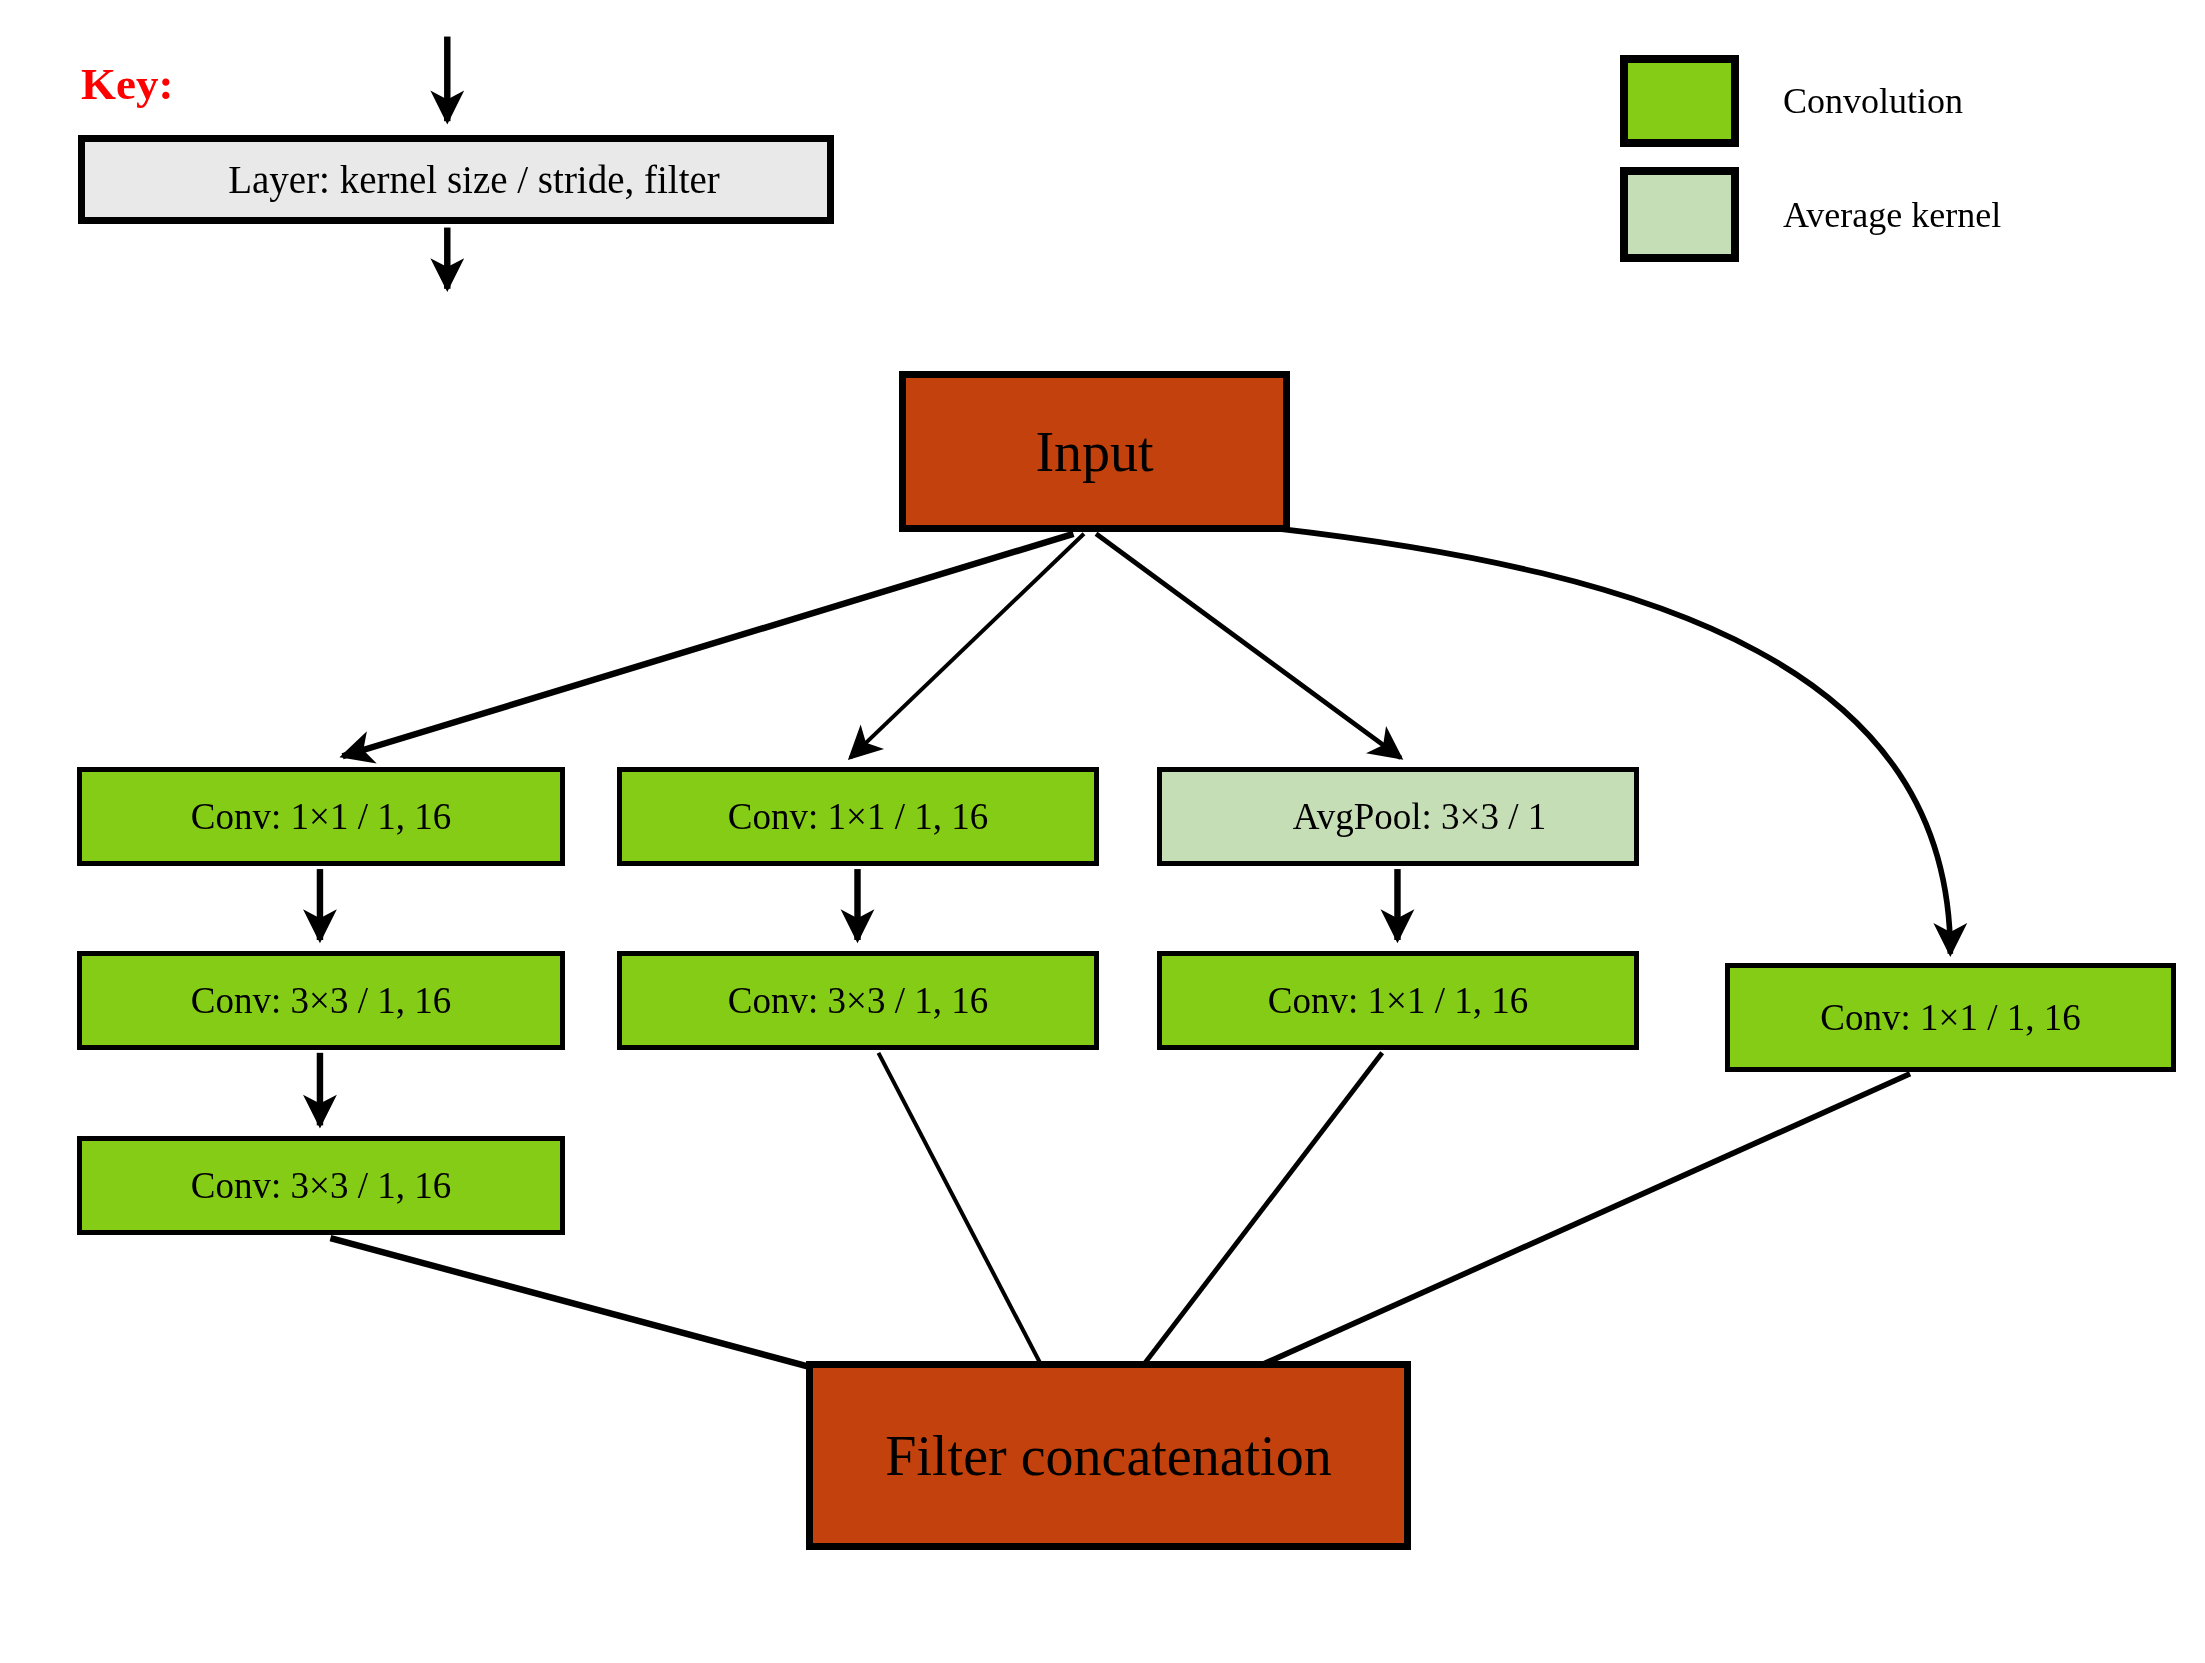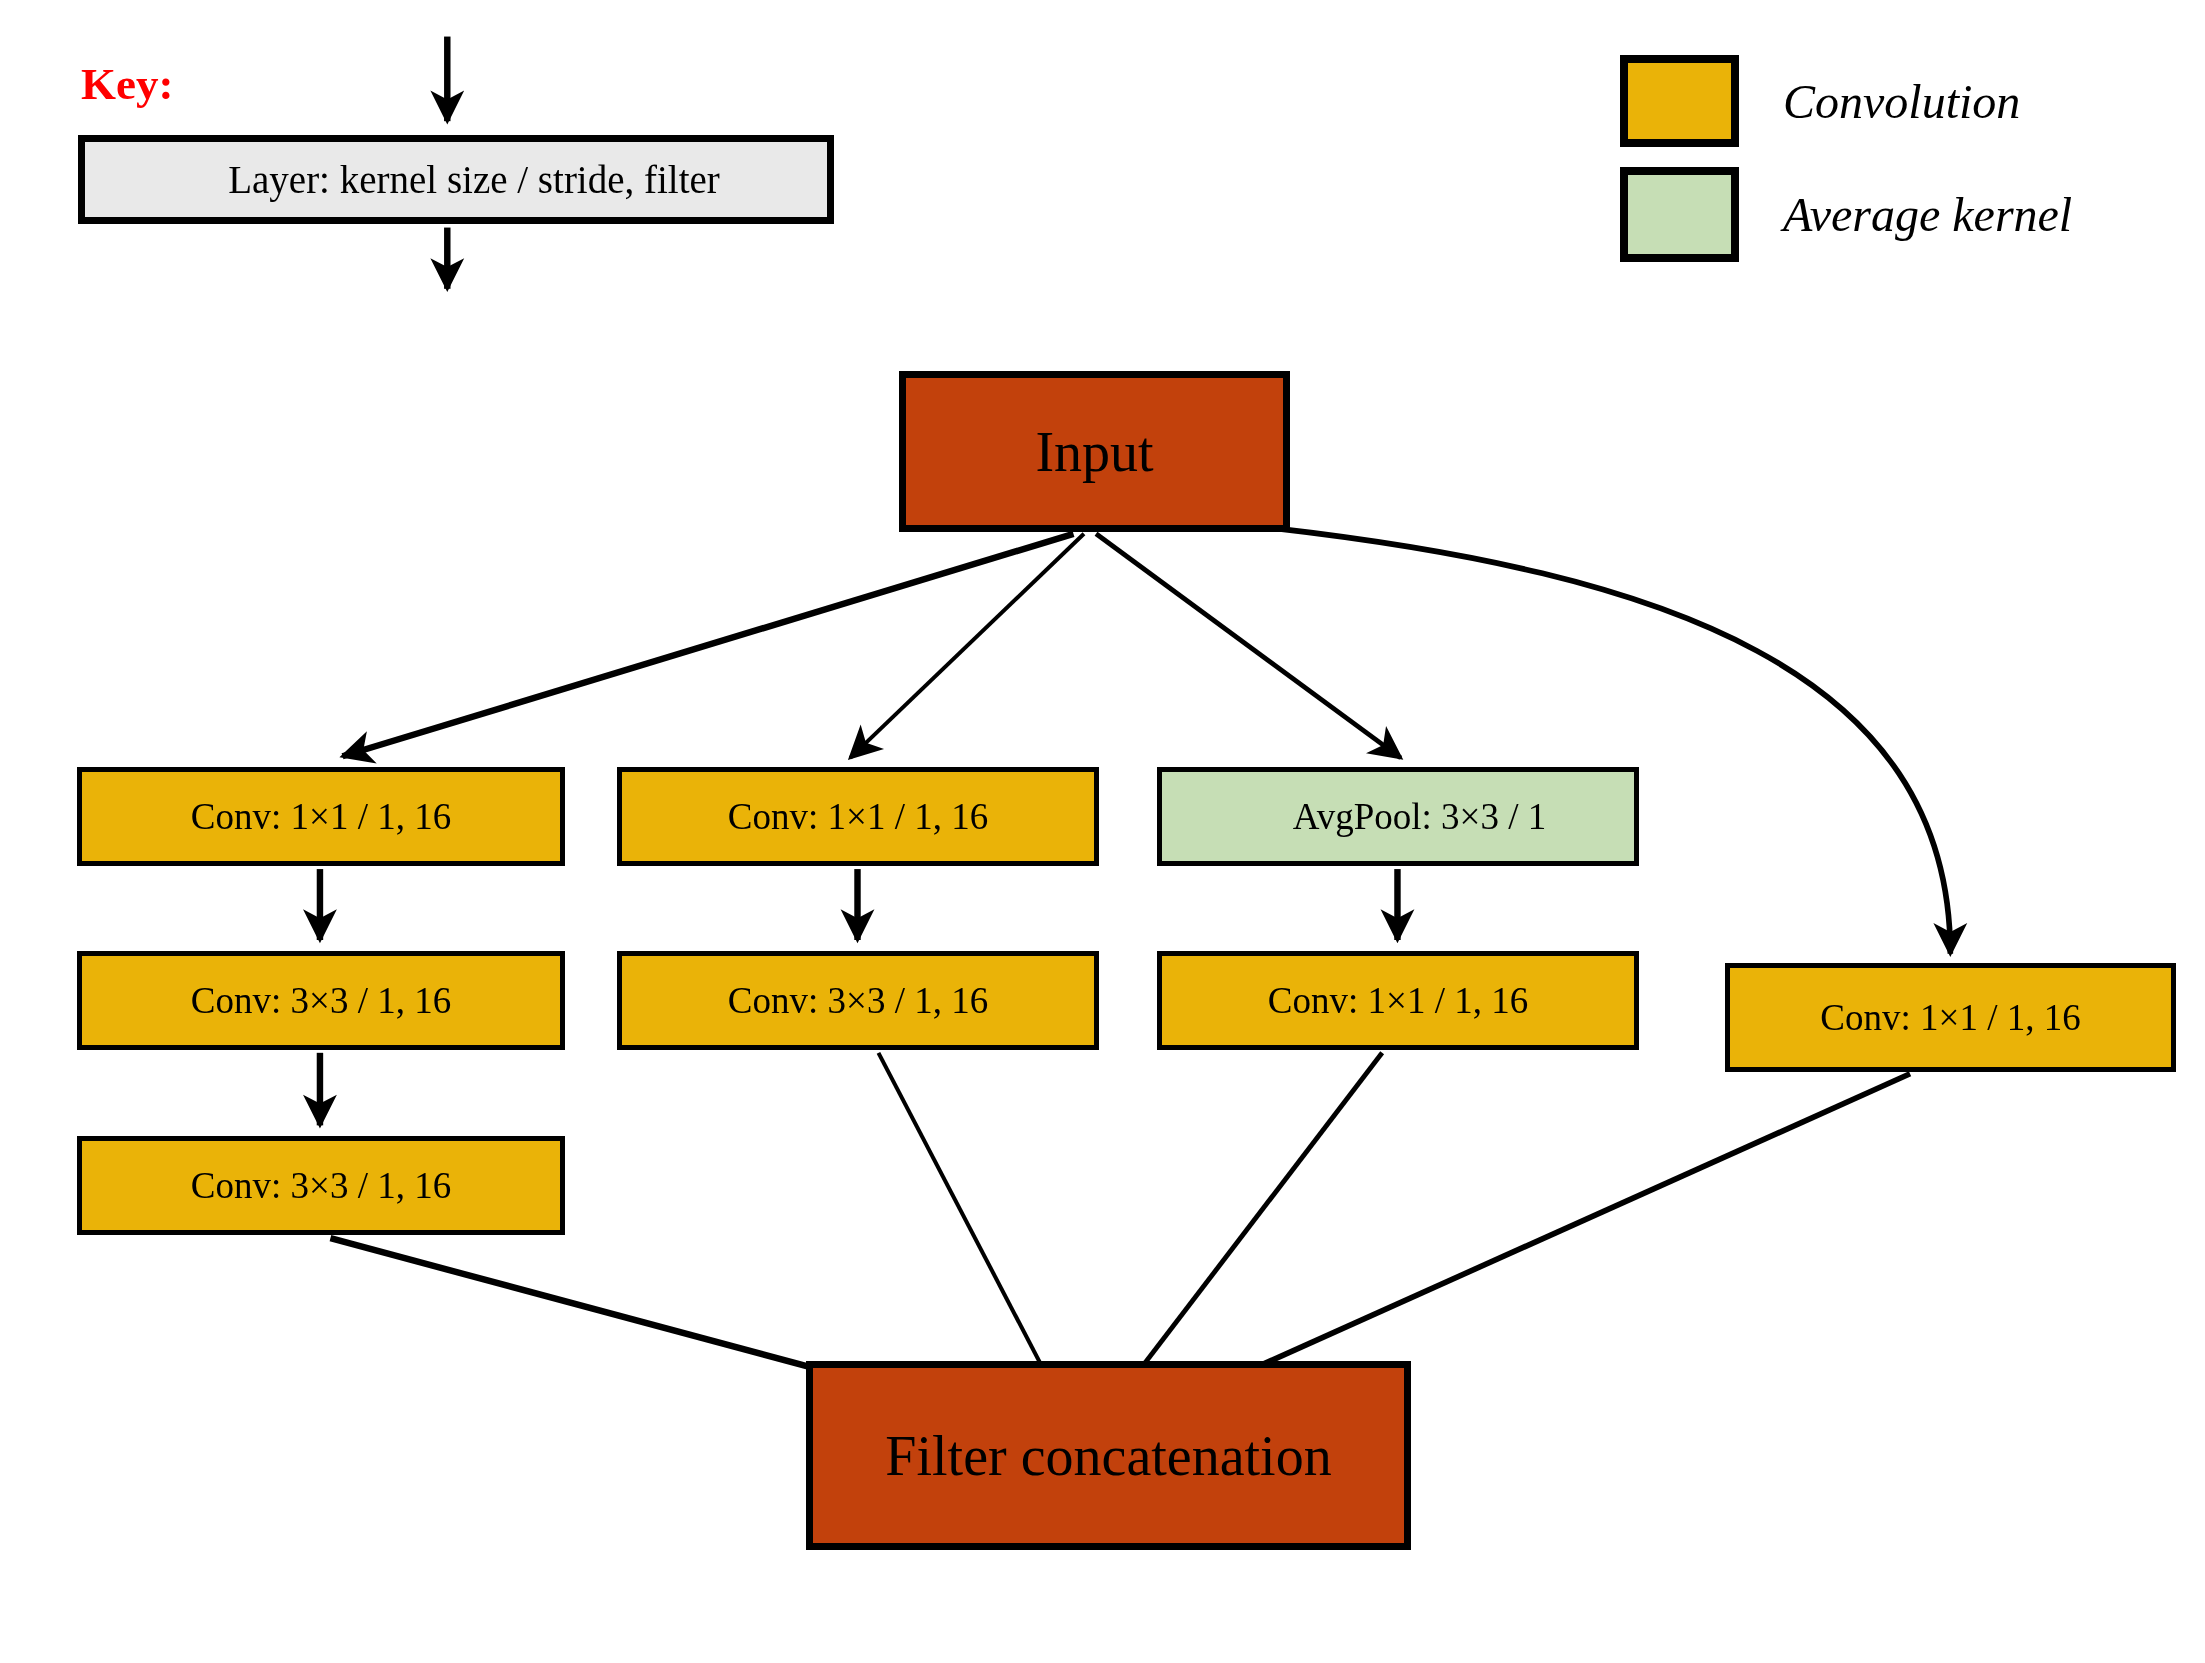--- a/index.html
+++ b/index.html
@@ -28,43 +28,42 @@
     box-sizing: border-box;
     display: flex;
     align-items: center;
     justify-content: center;
     text-align: center;
     border: 5.6px solid #000;
     font-size: 37px;
     line-height: 1;
     white-space: nowrap;
   }
-  .conv  { background: #eab308; }
+  .conv  { background: #84cc16; }
   .pool  { background: #c6deb5; }
   .io    { background: #c2410c; border-width: 7.3px; font-size: 56px; }
   .keybox{ background: #e9e9e9; border-width: 7.3px; font-size: 39px; padding-left: 36px; }
   .key-title {
     position: absolute;
     left: 81px; top: 58px;
     font-size: 45px;
     font-weight: bold;
     color: #ff0000;
   }
   .legend-swatch {
     position: absolute;
     box-sizing: border-box;
     border: 8px solid #000;
   }
   .legend-label {
     position: absolute;
     display: flex;
     align-items: center;
-    font-size: 48px;
+    font-size: 36px;
     white-space: nowrap;
-    font-style: italic;
   }
 </style>
 </head>
 <body>
 
 <div class="canvas">
 
   <svg class="edges" viewBox="0 0 2736 2064" aria-hidden="true">
     <defs>
       <marker id="ah" markerUnits="userSpaceOnUse" markerWidth="46" markerHeight="46" refX="40" refY="23" orient="auto">

